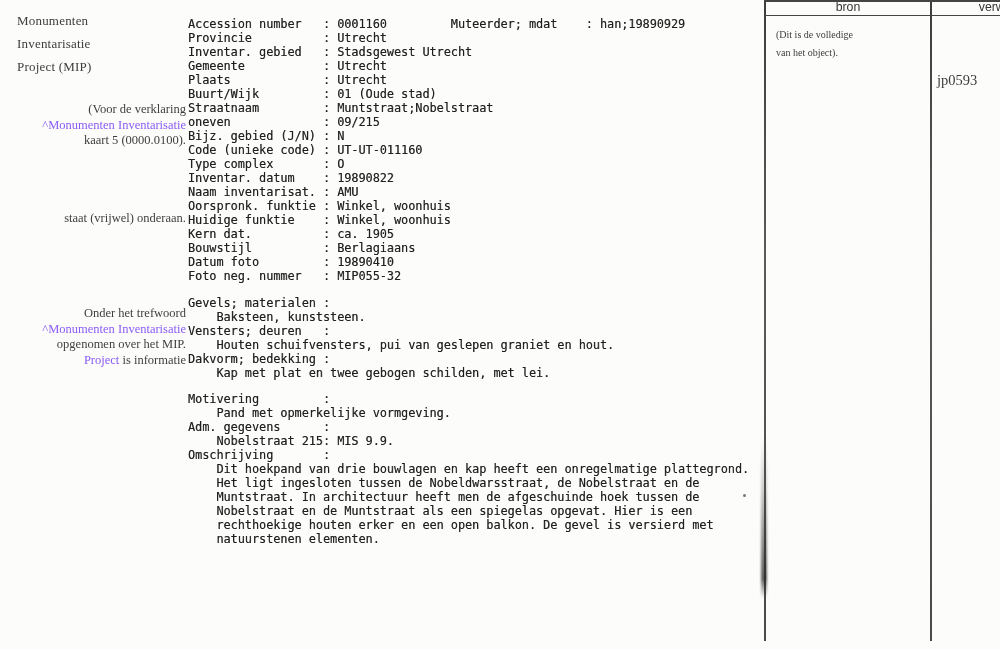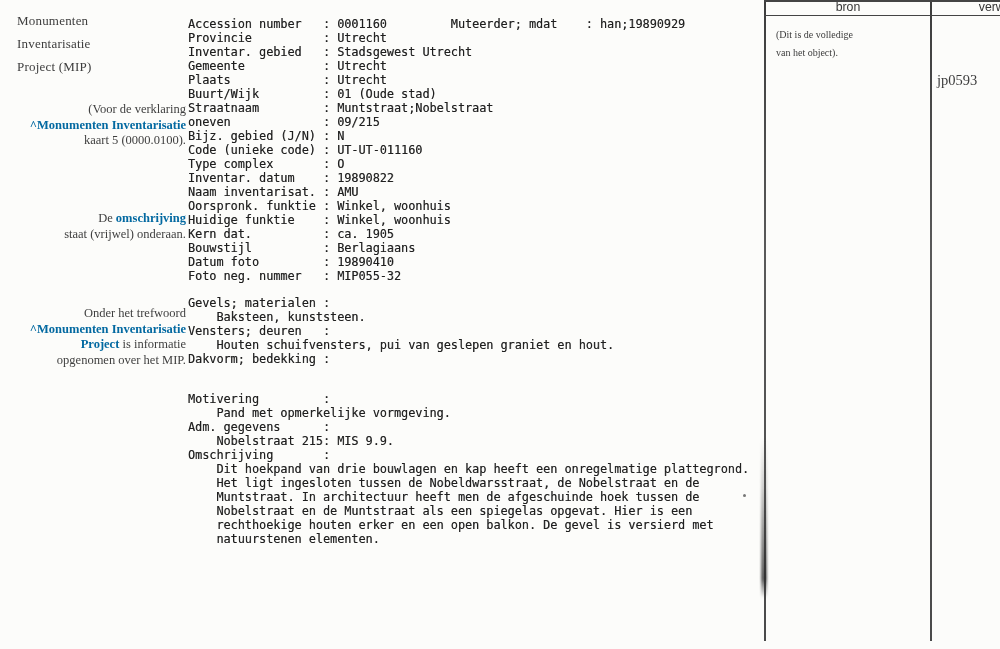--- a/index.html
+++ b/index.html
@@ -29,21 +29,21 @@
     left: 14px;
     font-size: 12.5px;
     line-height: 15.6px;
     color: #3f3f3f;
     width: 172px;
     text-align: right;
   }
   #note-info       { top: 102px; }
   #note-omschrijving { top: 211px; }
   #note-trefwoord  { top: 306px; }
-  .side-note .b, .rln .b { font-weight: bold; color: #0369a1; margin-top: 20px; }
+  .side-note .b, .rln .b { font-weight: normal; color: #8b5cf6; margin-top: 20px; }
 
   
   .mono-block {
     left: 188px;
     font-family: "DejaVu Sans Mono", monospace;
     font-size: 11.8px;
     line-height: 14px;
     color: #1f1f1f;
     text-shadow: 0.3px 0 0 rgba(30,30,30,0.55);
     white-space: pre;
@@ -118,34 +118,33 @@
     <div class="ln">Project (MIP)</div>
   </div>
 
 <div class="abs serif side-note" id="note-info">
     <div class="rln"><span>(Voor de verklaring</span></div>
     <div class="rln"><span class="b">^Monumenten Inventarisatie</span></div>
     <div class="rln"><span>kaart 5 (0000.0100).</span></div>
   </div>
 
 <div class="abs serif side-note" id="note-omschrijving">
-    <div class="rln"><span>De </span><span class="b">omschrijving</span></div>
     <div class="rln"><span>staat (vrijwel) onderaan.</span></div>
   </div>
 
 <div class="abs serif side-note" id="note-trefwoord">
     <div class="rln"><span>Onder het trefwoord</span></div>
     <div class="rln"><span class="b">^Monumenten Inventarisatie</span></div>
+    <div class="rln"><span>opgenomen over het MIP.</span></div>
     <div class="rln"><span class="b">Project</span><span> is informatie</span></div>
-    <div class="rln"><span>opgenomen over het MIP.</span></div>
   </div>
 
 <div class="abs mono-block" id="record-block"><div class="ln">Accession number   : 0001160         Muteerder; mdat    : han;19890929</div><div class="ln">Provincie          : Utrecht</div><div class="ln">Inventar. gebied   : Stadsgewest Utrecht</div><div class="ln">Gemeente           : Utrecht</div><div class="ln">Plaats             : Utrecht</div><div class="ln">Buurt/Wijk         : 01 (Oude stad)</div><div class="ln">Straatnaam         : Muntstraat;Nobelstraat</div><div class="ln">oneven             : 09/215</div><div class="ln">Bijz. gebied (J/N) : N</div><div class="ln">Code (unieke code) : UT-UT-011160</div><div class="ln">Type complex       : O</div><div class="ln">Inventar. datum    : 19890822</div><div class="ln">Naam inventarisat. : AMU</div><div class="ln">Oorspronk. funktie : Winkel, woonhuis</div><div class="ln">Huidige funktie    : Winkel, woonhuis</div><div class="ln">Kern dat.          : ca. 1905</div><div class="ln">Bouwstijl          : Berlagiaans</div><div class="ln">Datum foto         : 19890410</div><div class="ln">Foto neg. nummer   : MIP055-32</div></div>
 
-<div class="abs mono-block" id="materials-block"><div class="ln">Gevels; materialen :</div><div class="ln">    Baksteen, kunststeen.</div><div class="ln">Vensters; deuren   :</div><div class="ln">    Houten schuifvensters, pui van geslepen graniet en hout.</div><div class="ln">Dakvorm; bedekking :</div></div>
+<div class="abs mono-block" id="materials-block"><div class="ln">Gevels; materialen :</div><div class="ln">    Baksteen, kunststeen.</div><div class="ln">Vensters; deuren   :</div><div class="ln">    Houten schuifvensters, pui van geslepen graniet en hout.</div><div class="ln">Dakvorm; bedekking :</div><div class="ln">    Kap met plat en twee gebogen schilden, met lei.</div></div>
 
 <div class="abs mono-block" id="description-block"><div class="ln">Motivering         :</div><div class="ln">    Pand met opmerkelijke vormgeving.</div><div class="ln">Adm. gegevens      :</div><div class="ln">    Nobelstraat 215: MIS 9.9.</div><div class="ln">Omschrijving       :</div><div class="ln">    Dit hoekpand van drie bouwlagen en kap heeft een onregelmatige plattegrond.</div><div class="ln">    Het ligt ingesloten tussen de Nobeldwarsstraat, de Nobelstraat en de</div><div class="ln">    Muntstraat. In architectuur heeft men de afgeschuinde hoek tussen de</div><div class="ln">    Nobelstraat en de Muntstraat als een spiegelas opgevat. Hier is een</div><div class="ln">    rechthoekige houten erker en een open balkon. De gevel is versierd met</div><div class="ln">    natuurstenen elementen.</div></div>
 
 <div class="abs vrule" id="vrule-left"></div>
 <div class="abs vrule" id="vrule-right"></div>
 <div class="abs hrule" id="hrule-top"></div>
 <div class="abs hrule" id="hrule-header"></div>
 
 <div class="abs col-header" id="bron-header">bron</div>
 

